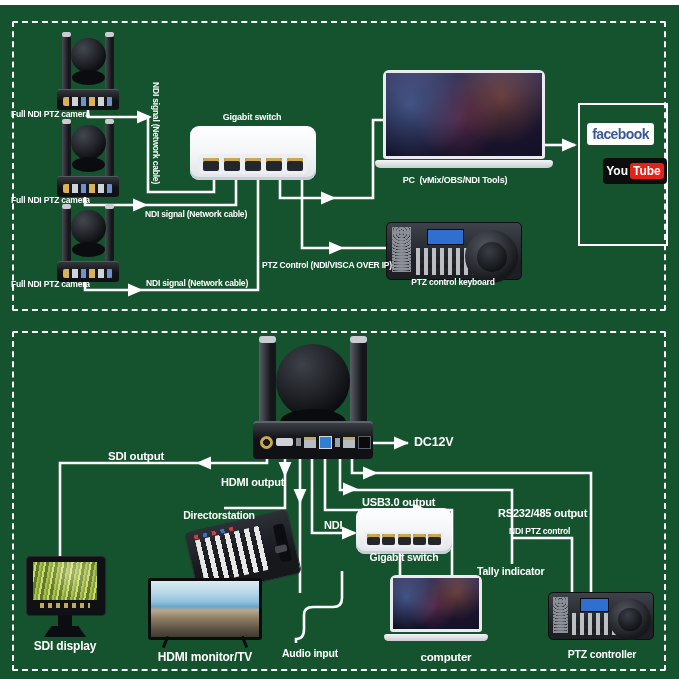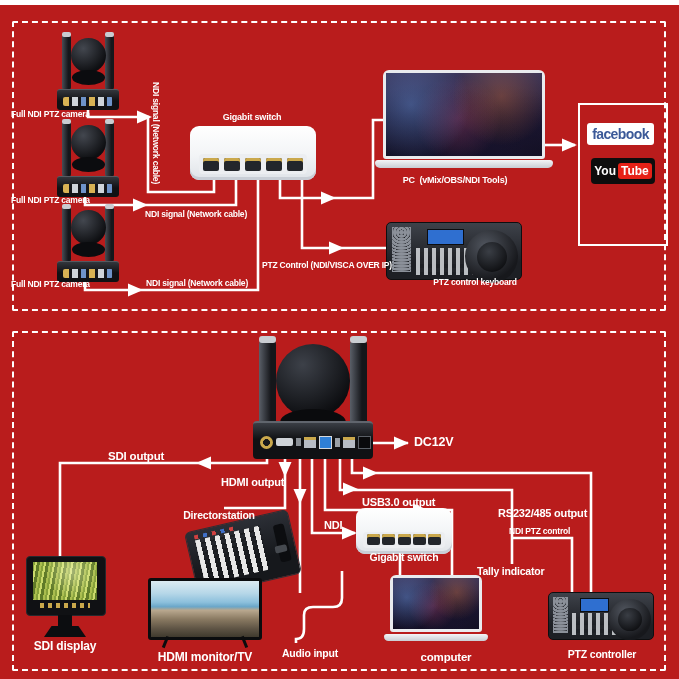--- a/index.html
+++ b/index.html
@@ -1,16 +1,16 @@
 <!DOCTYPE html>
 <html><head>
 <meta charset="utf-8">
 <style>
   html,body{margin:0;padding:0;background:#fff;}
-  #root{position:relative;width:679px;height:679px;overflow:hidden;background:#b91c1c;
+  #root{position:relative;width:679px;height:679px;overflow:hidden;background:#14532d;
         font-family:"Liberation Sans", sans-serif;}
   .white-strip{position:absolute;left:0;top:0;width:679px;height:5px;background:#ffffff;}
   .panel{position:absolute;border:2px dashed #ffffff;border-radius:2px;}
   #panel-top{left:12px;top:21px;width:650px;height:286px;}
   #panel-bottom{left:12px;top:331px;width:650px;height:336px;}
   #wires{position:absolute;left:0;top:0;z-index:2;}
   .lbl{position:absolute;color:#fff;font-weight:700;font-size:8.5px;z-index:6;
        letter-spacing:-0.2px;white-space:nowrap;}
   .ctr{text-align:center;}
   
@@ -108,21 +108,21 @@
   .tv{position:absolute;left:148px;top:578px;width:114px;height:70px;z-index:4;}
   .tv .fr{position:absolute;left:0;top:0;width:114px;height:62px;background:#0b0c0e;border-radius:3px;padding:3px;box-sizing:border-box;}
   .tv .scr{width:100%;height:100%;
     background:linear-gradient(180deg,#dcebf2 0%,#b6d7e8 22%,#8cc0dc 38%,#6aa6c8 46%,#b9a88f 52%,#8a7a62 68%,#5c5243 86%,#403a2e 100%);}
   .tv .leg{position:absolute;bottom:0;width:3px;height:12px;background:#0b0c0e;}
   .tv .leg.l{left:16px;transform:rotate(22deg);} .tv .leg.r{right:16px;transform:rotate(-22deg);}
   
   .social{position:absolute;left:578px;top:103px;width:86px;height:139px;border:2px solid #fff;z-index:4;}
   .fb{position:absolute;left:7px;top:18px;width:67px;height:22px;background:#fff;border-radius:3px;
     display:flex;align-items:center;justify-content:center;color:#3b5998;font-weight:700;font-size:14px;letter-spacing:-0.6px;}
-  .yt{position:absolute;left:11px;top:53px;width:64px;height:26px;background:#0d0d0d;border-radius:4px;
+  .yt{position:absolute;left:23px;top:53px;width:64px;height:26px;background:#0d0d0d;border-radius:4px;
     display:flex;align-items:center;justify-content:center;gap:2px;color:#fff;font-weight:700;font-size:12px;}
   .yt .tube{background:#e62117;border-radius:3px;padding:1px 3px;}
   .ig{position:absolute;left:20px;top:87px;width:46px;height:46px;background:#fff;border-radius:6px;
     display:flex;flex-direction:column;align-items:center;justify-content:center;gap:1px;}
   .ig-glyph{width:22px;height:22px;border-radius:7px;position:relative;
     background:radial-gradient(circle at 30% 110%, #fdf497 0%, #fd5949 45%, #d6249f 60%, #285AEB 90%);}
   .ig-glyph::after{content:"";position:absolute;left:6px;top:6px;width:8px;height:8px;border:2px solid #fff;border-radius:50%;}
   .ig-glyph::before{content:"";position:absolute;right:3px;top:3px;width:2px;height:2px;background:#fff;border-radius:50%;}
   .ig-text{font-family:"Liberation Serif", serif;font-style:italic;font-weight:700;font-size:9px;color:#1a1a1a;}
   .vert{transform:rotate(90deg);transform-origin:0 0;}
@@ -236,21 +236,21 @@
     <div class="lt-base" style="left:-8px;right:-8px;bottom:0;"></div>
   </div>
   <div class="lbl ctr" style="left:395px;top:175px;width:120px;font-size:9px;white-space:pre;">PC  (vMix/OBS/NDI Tools)</div>
 
   <div class="kbd" style="left:386px;top:222px;width:134px;height:56px;">
     <div class="knobs"></div>
     <div class="scr"></div>
     <div class="btns"></div>
     <div class="joy"></div>
   </div>
-  <div class="lbl ctr" style="left:420px;top:277px;width:110px;">PTZ control keyboard</div>
+  <div class="lbl ctr" style="left:398px;top:277px;width:110px;">PTZ control keyboard</div>
 
   <div class="lbl" style="left:262px;top:260px;">PTZ Control (NDI/VISCA OVER IP)</div>
 
   <div class="social">
     <div class="fb">facebook</div>
     <div class="yt">
       <span>You</span>
         <span class="tube">Tube</span>
     </div>
   </div>

